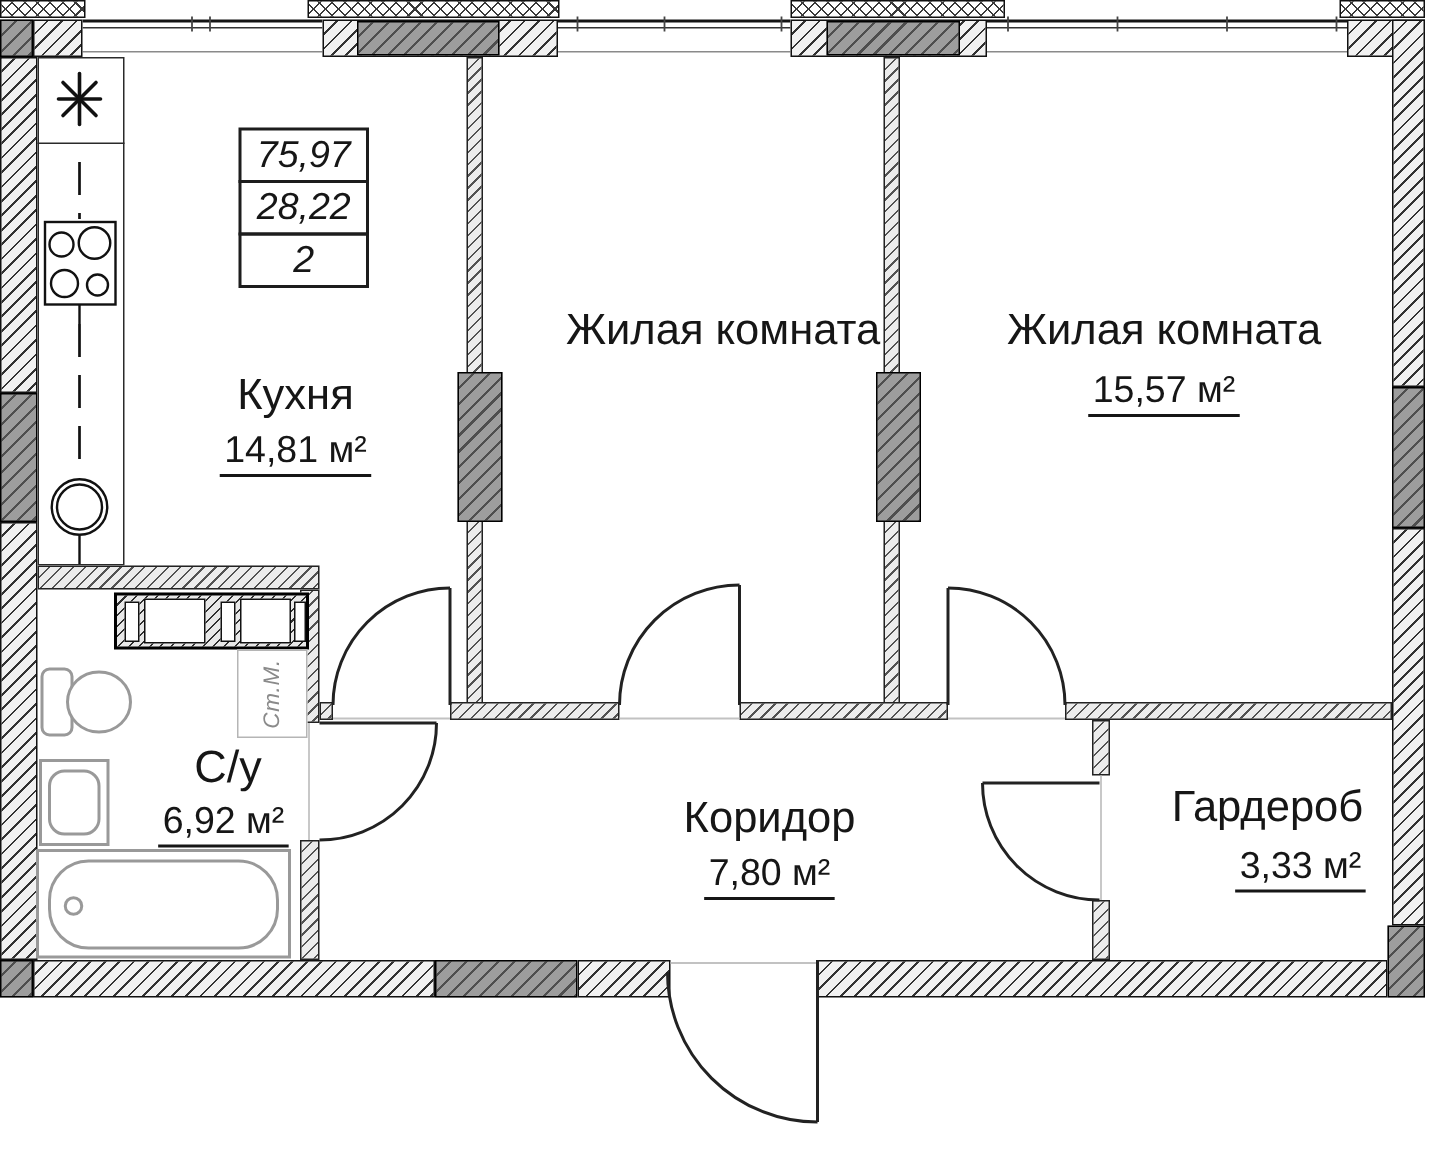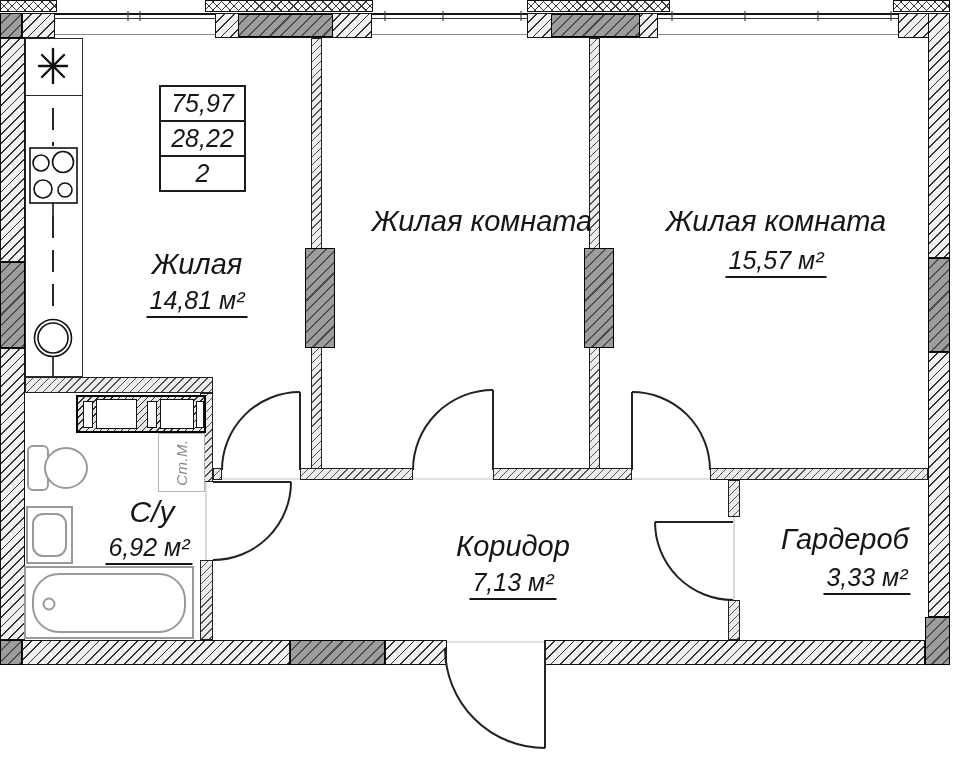--- a/index.html
+++ b/index.html
@@ -21,21 +21,21 @@
       border:1.5px solid #111;}
   .win{background:#fff;border-top:2px solid #151515;border-bottom:1.4px solid #333;height:6px;}
   .sill{border-top:1.2px solid #8a8a8a;height:0;}
   .counter{background:#fff;border:1.3px solid #2a2a2a;}
   .divline{background:#2a2a2a;}
   .duct{background:repeating-linear-gradient(135deg,rgba(0,0,0,0) 0 4px,rgba(0,0,0,.8) 4px 5px),#e8e8e8;
         border:2.2px solid #000;}
   .ins{background:#fff;border:1px solid #111;}
   .stm{background:#fff;border:1.6px solid #b5b5b5;display:flex;align-items:center;justify-content:center;}
   .stm span{transform:rotate(-90deg);color:#8a8a8a;font-size:15px;letter-spacing:.5px;font-style:italic;white-space:nowrap;}
-  .label{position:absolute;transform:translate(-50%,-50%);white-space:nowrap;font-style:italic;z-index:30;}
+  .label{position:absolute;transform:translate(-50%,-50%);white-space:nowrap;z-index:30;}
   .room-name{font-size:29px;}
   .room-name.big{font-size:30px;}
   .room-area{font-size:25px;border-bottom:2px solid #161616;padding:0 3px 1px;}
   .info{position:absolute;left:159px;top:85px;width:87px;z-index:30;}
   .info .cell{box-sizing:border-box;border:2.2px solid #1d1d1d;height:37px;margin-top:-2.2px;
               display:flex;align-items:center;justify-content:center;font-size:25px;font-style:italic;}
   .info .cell:first-child{margin-top:0;}
   svg.ovl{position:absolute;left:0;top:0;z-index:20;}
 </style>
 </head>
@@ -201,30 +201,30 @@
       <path d="M445,648 A100,100 0 0 0 545,748"></path>
     </g>
   </svg>
 
   <div class="info">
     <div class="cell">75,97</div>
     <div class="cell">28,22</div>
     <div class="cell">2</div>
   </div>
 
-  <div class="label room-name" style="left:197px;top:264px">Жилая</div>
+  <div class="label room-name" style="left:197px;top:264px">Кухня</div>
   <div class="label room-area" style="left:197px;top:302px">14,81 м²</div>
 
   <div class="label room-name" style="left:482px;top:221px">Жилая комната</div>
 
   <div class="label room-name" style="left:776px;top:221px">Жилая комната</div>
   <div class="label room-area" style="left:776px;top:262px">15,57 м²</div>
 
   <div class="label room-name big" style="left:152px;top:512px">С/у</div>
   <div class="label room-area" style="left:149px;top:549px">6,92 м²</div>
 
   <div class="label room-name" style="left:513px;top:546px">Коридор</div>
-  <div class="label room-area" style="left:513px;top:584px">7,13 м²</div>
+  <div class="label room-area" style="left:513px;top:584px">7,80 м²</div>
 
   <div class="label room-name" style="left:845px;top:539px">Гардероб</div>
   <div class="label room-area" style="left:867px;top:579px">3,33 м²</div>
 
 </div>
 
 </body></html>

